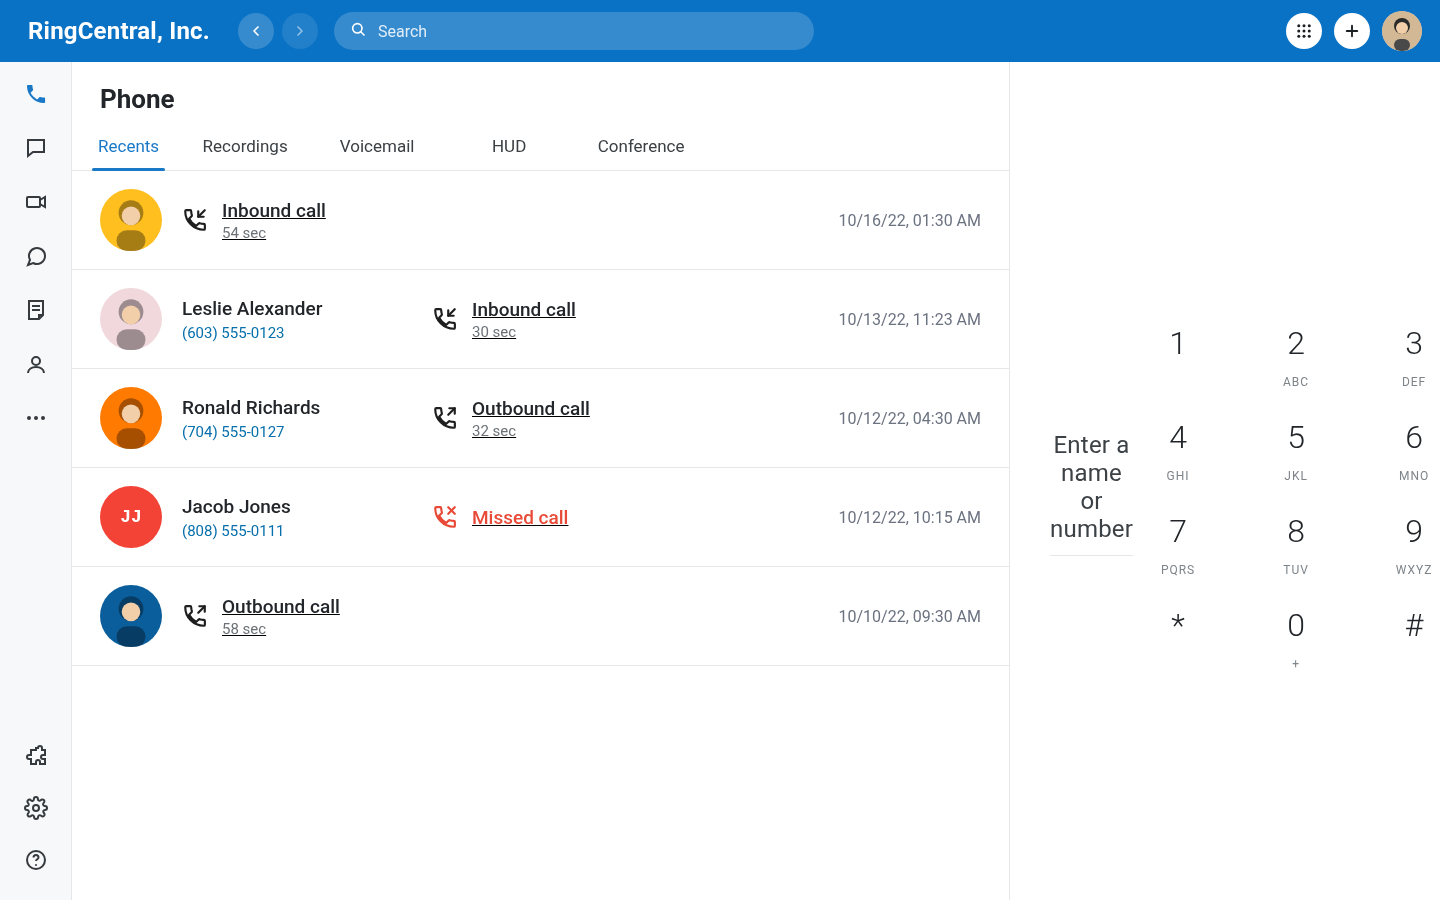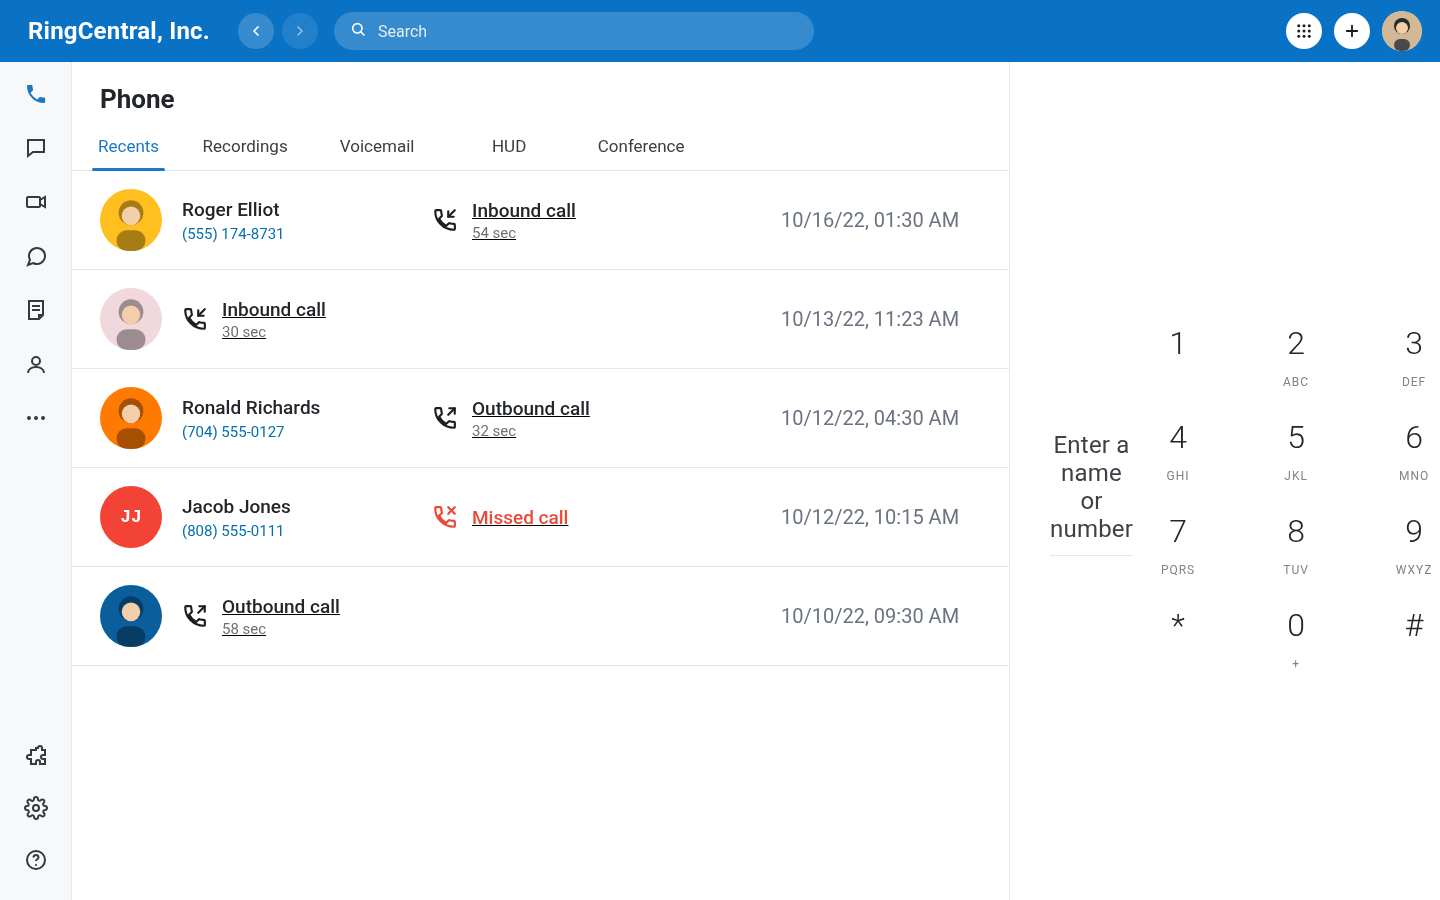--- a/index.html
+++ b/index.html
@@ -94,21 +94,21 @@
   .col-contact{width:250px;}
   .contact-name{font-size:19px;font-weight:500;color:var(--text);margin-bottom:4px;}
   .contact-phone{font-size:15px;color:var(--link);}
   .col-calltype{display:flex;align-items:center;gap:14px;flex:1;text-decoration:underline;}
   .calltype-icon{width:26px;height:26px;color:#1e1e1e;}
   .calltype-icon.missed{color:var(--missed);}
   .calltype-text{}
   .calltype-title{font-size:19px;color:var(--text);font-weight:500;}
   .calltype-title.missed{color:var(--missed);}
   .calltype-dur{font-size:15px;color:var(--muted);margin-top:2px;}
-  .col-time{font-size:20px;color:var(--muted2);width:200px;}
+  .col-time{font-size:16px;color:var(--muted2);width:200px;text-align:right;}
 
   
   .dial-pane{width:430px;background:#fff;padding:36px 40px 0;display:flex;align-items:center;}
   .dial-input-label{
     font-size:24px;color:#3c4146;width:100%;text-align:center;padding:12px 0;
     border-bottom:1px solid var(--border);margin-bottom:24px;letter-spacing:.2px;
   }
   .dial-grid{display:grid;grid-template-columns:repeat(3,90px);grid-auto-rows:88px;gap:6px 28px;}
   .dial-key{
     display:flex;flex-direction:column;align-items:center;justify-content:center;cursor:pointer;
@@ -282,24 +282,20 @@
         </div>
       <div class="call-list" id="call-list">
           <div class="call-row">
     <div class="avatar yellow">
               <svg class="face" viewBox="0 0 60 60">
                 <circle cx="30" cy="23" r="12" fill="rgba(0,0,0,.35)"></circle>
                 <circle cx="30" cy="26" r="9" fill="#f2cfa8"></circle>
                 <rect x="16" y="40" width="28" height="20" rx="10" fill="rgba(0,0,0,.35)"></rect>
               </svg>
             </div>
-    <div class="col-contact">
-      <div class="contact-name">Roger Elliot</div>
-      <div class="contact-phone">(555) 174-8731</div>
-    </div>
     <div class="col-calltype">
       <span class="calltype-icon "><svg viewBox="0 0 24 24" fill="none" stroke="currentColor" stroke-width="2" stroke-linecap="round" stroke-linejoin="round">
                   <path d="M6.6 10.8c1.4 2.8 3.8 5.1 6.6 6.6l2.2-2.2c.3-.3.7-.4 1-.2 1.2.4 2.4.6 3.7.6.6 0 1 .4 1 1V20c0 .6-.4 1-1 1C10.7 21 3 13.3 3 3.9c0-.6.4-1 1-1h3.5c.6 0 1 .4 1 1 0 1.3.2 2.5.6 3.7.1.4 0 .8-.3 1l-2.2 2.2z"></path>
                   <polyline points="21 3 15 9"></polyline>
                   <polyline points="15 4 15 9 20 9"></polyline>
                 </svg></span>
       <div class="calltype-text">
         <div class="calltype-title ">Inbound call</div>
         <div class="calltype-dur">54 sec</div>
       </div>
@@ -307,20 +303,24 @@
     <div class="col-time">10/16/22, 01:30 AM</div>
           </div>
           <div class="call-row">
     <div class="avatar pink">
               <svg class="face" viewBox="0 0 60 60">
                 <circle cx="30" cy="23" r="12" fill="rgba(0,0,0,.35)"></circle>
                 <circle cx="30" cy="26" r="9" fill="#f2cfa8"></circle>
                 <rect x="16" y="40" width="28" height="20" rx="10" fill="rgba(0,0,0,.35)"></rect>
               </svg>
             </div>
+    <div class="col-contact">
+      <div class="contact-name">Leslie Alexander</div>
+      <div class="contact-phone">(603) 555-0123</div>
+    </div>
     <div class="col-calltype">
       <span class="calltype-icon "><svg viewBox="0 0 24 24" fill="none" stroke="currentColor" stroke-width="2" stroke-linecap="round" stroke-linejoin="round">
                   <path d="M6.6 10.8c1.4 2.8 3.8 5.1 6.6 6.6l2.2-2.2c.3-.3.7-.4 1-.2 1.2.4 2.4.6 3.7.6.6 0 1 .4 1 1V20c0 .6-.4 1-1 1C10.7 21 3 13.3 3 3.9c0-.6.4-1 1-1h3.5c.6 0 1 .4 1 1 0 1.3.2 2.5.6 3.7.1.4 0 .8-.3 1l-2.2 2.2z"></path>
                   <polyline points="21 3 15 9"></polyline>
                   <polyline points="15 4 15 9 20 9"></polyline>
                 </svg></span>
       <div class="calltype-text">
         <div class="calltype-title ">Inbound call</div>
         <div class="calltype-dur">30 sec</div>
       </div>

